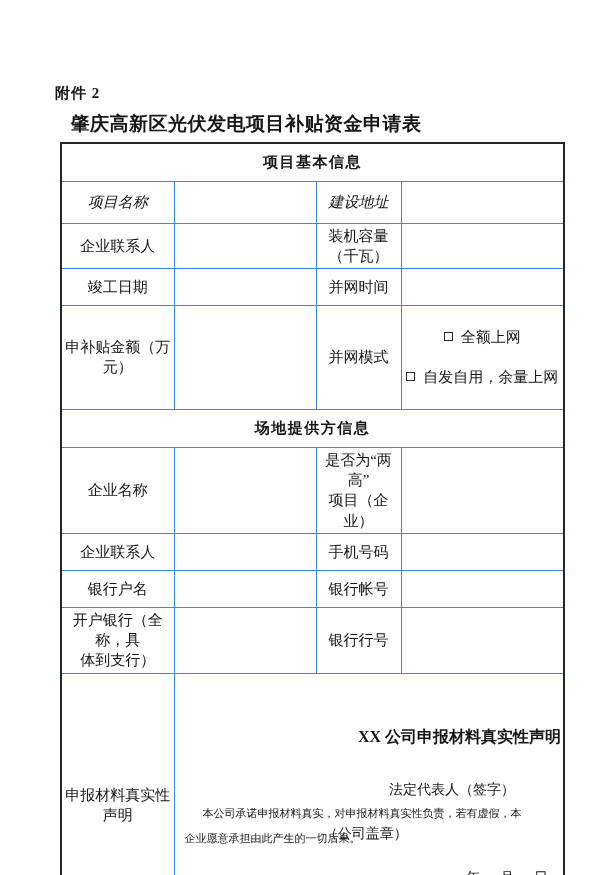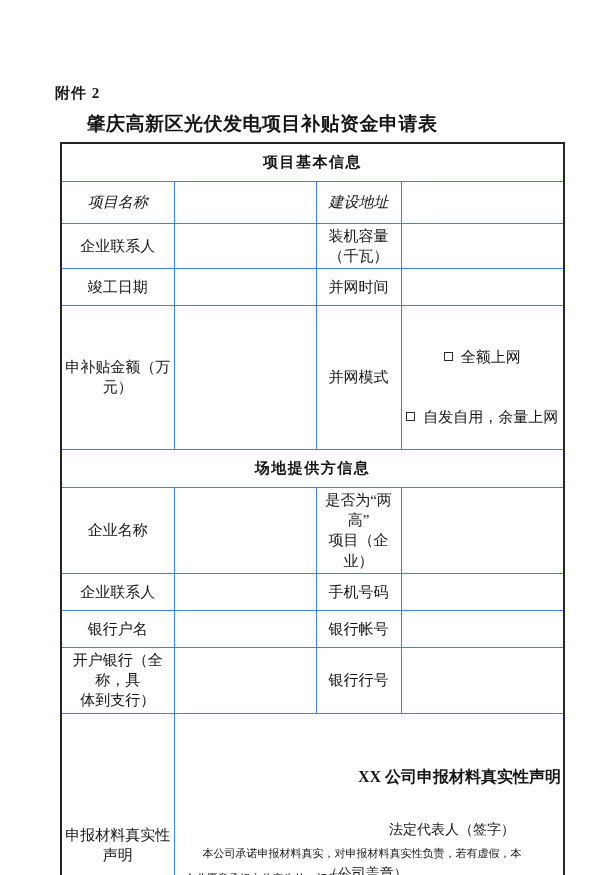--- a/index.html
+++ b/index.html
@@ -9,21 +9,21 @@
     color:#151515;
     font-family:"Liberation Serif","DejaVu Serif",serif;
     position:relative;
     overflow:hidden;
   }
   .attachment{
     position:absolute;left:55px;top:84px;
     font-size:15px;font-weight:bold;letter-spacing:1px;
   }
   .doc-title{
-    position:absolute;left:16px;top:111px;width:492px;
+    position:absolute;left:0;top:111px;width:492px;
     text-align:center;
     font-family:"Liberation Sans","DejaVu Sans",sans-serif;
     font-size:19px;font-weight:bold;letter-spacing:0.5px;
     margin:0;
   }
   table.form{
     position:absolute;left:60px;top:142px;
     width:503px;
     border-collapse:collapse;
     table-layout:fixed;
@@ -53,21 +53,21 @@
   tr.r6{height:37px;}
   tr.r7{height:37px;}
   tr.r8{height:43px;}
   tr.r-decl{height:220px;}
   td.opts{
     text-align:left;
     padding:3px 4px 3px 7px;
     font-size:13.5px;
     white-space:normal;
   }
-  .opt{line-height:19px;white-space:nowrap;margin-top:20px;}
+  .opt{line-height:19px;white-space:nowrap;}
   .cbox{
     display:inline-block;
     width:7px;height:7px;
     border:1px solid #2b2b2b;
     margin-right:8px;
     vertical-align:1px;
   }
   td.decl-cell{padding:0;vertical-align:top;white-space:normal;}
   .decl-wrap{position:relative;height:218px;}
   .decl-title{

